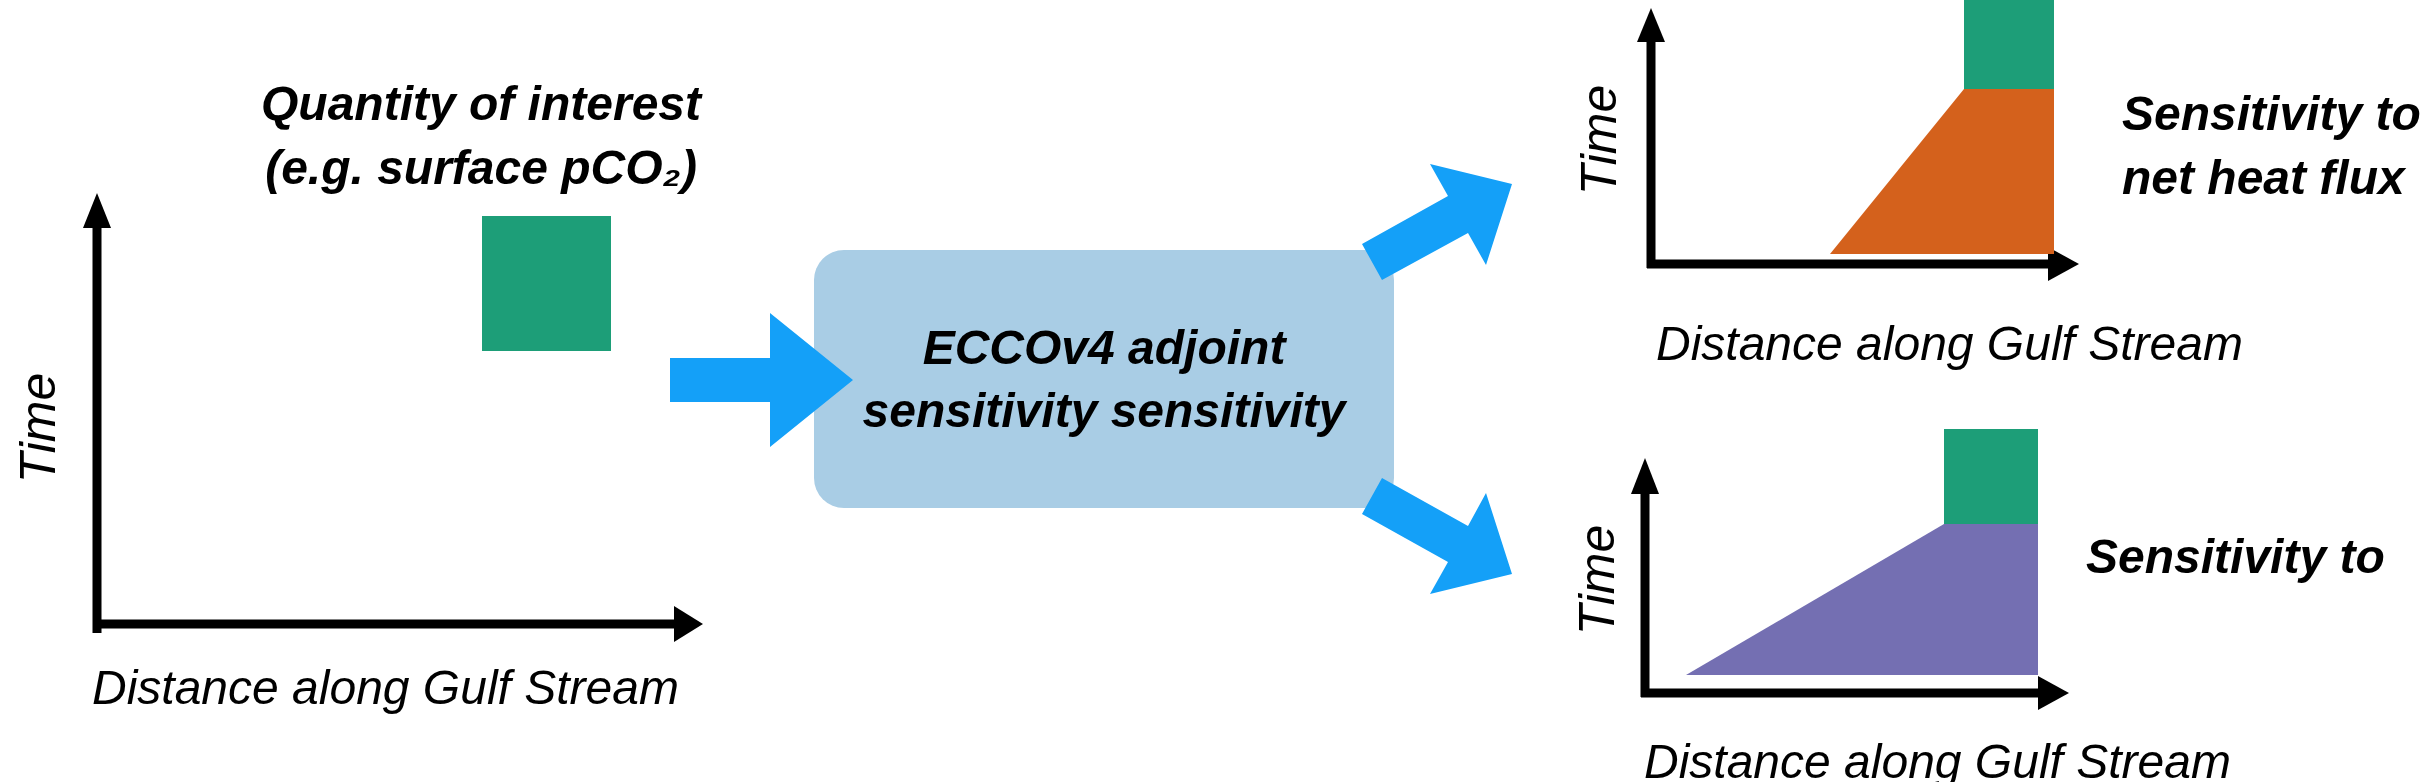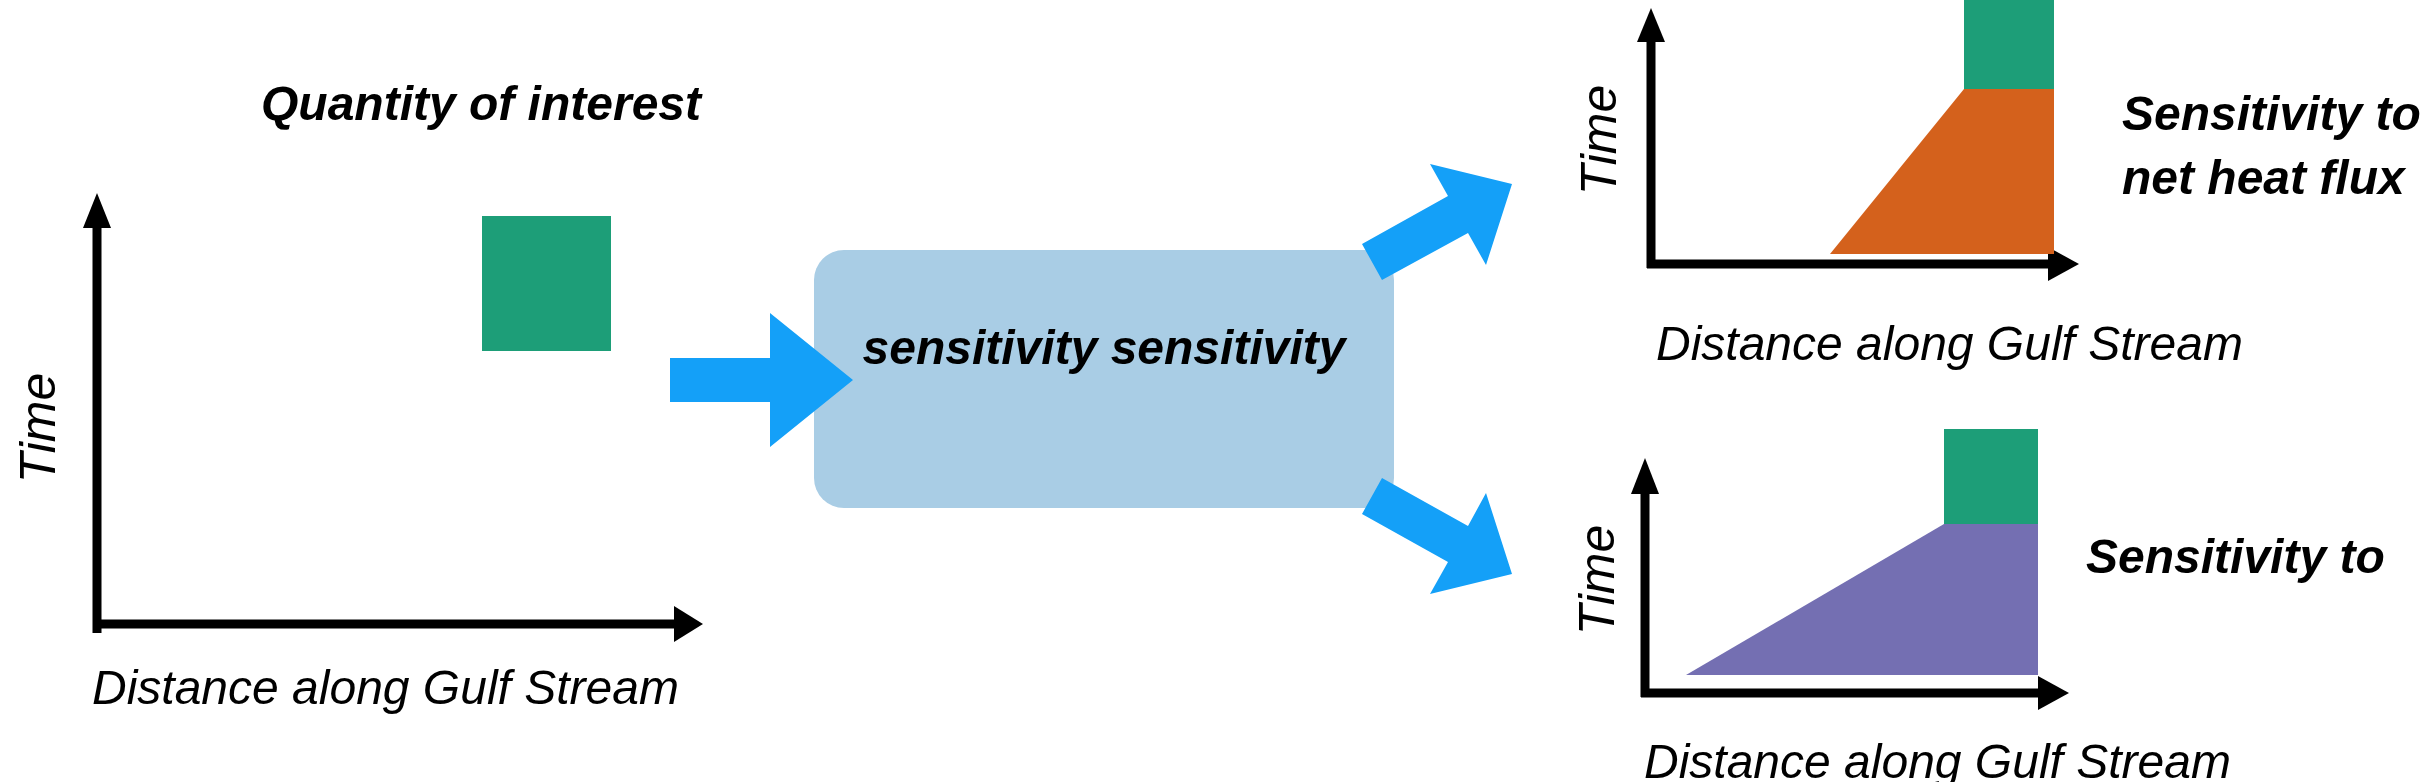--- a/index.html
+++ b/index.html
@@ -64,26 +64,28 @@
 
     <rect x="814" y="250" width="580" height="258" rx="30" ry="30" fill="#a9cde5"></rect>
 
     <polygon points="670,358 770,358 770,313 853,380 770,447 770,402 670,402" fill="#14a0f8"></polygon>
     <polygon points="1382,280 1468,233 1486,265 1512,184 1430,164 1448,196 1362,244" fill="#14a0f8"></polygon>
     <polygon points="1362,514 1448,562 1430,594 1512,574 1486,493 1468,526 1382,478" fill="#14a0f8"></polygon>
   </svg>
 
   <div class="txt bold-it f50 center title-block" style="left:181px;top:72px;width:600px;">
     <div>Quantity of interest</div>
+    <div>(e.g. surface pCO₂)</div>
   </div>
 
   <div class="vlabel" style="left:-18px;top:403px;">Time</div>
   <div class="txt it f50" style="left:92px;top:660px;">Distance along Gulf Stream</div>
 
   <div class="txt bold-it f50 center box-label" style="left:804px;top:316px;width:600px;">
+    <div>ECCOv4 adjoint</div>
     <div>sensitivity sensitivity</div>
   </div>
 
   <div class="vlabel" style="left:1543px;top:115px;">Time</div>
   <div class="txt it f50" style="left:1656px;top:316px;">Distance along Gulf Stream</div>
   <div class="txt bold-it f50 caption" style="left:2122px;top:82px;">
     <div>Sensitivity to</div>
     <div>net heat flux</div>
   </div>
 

